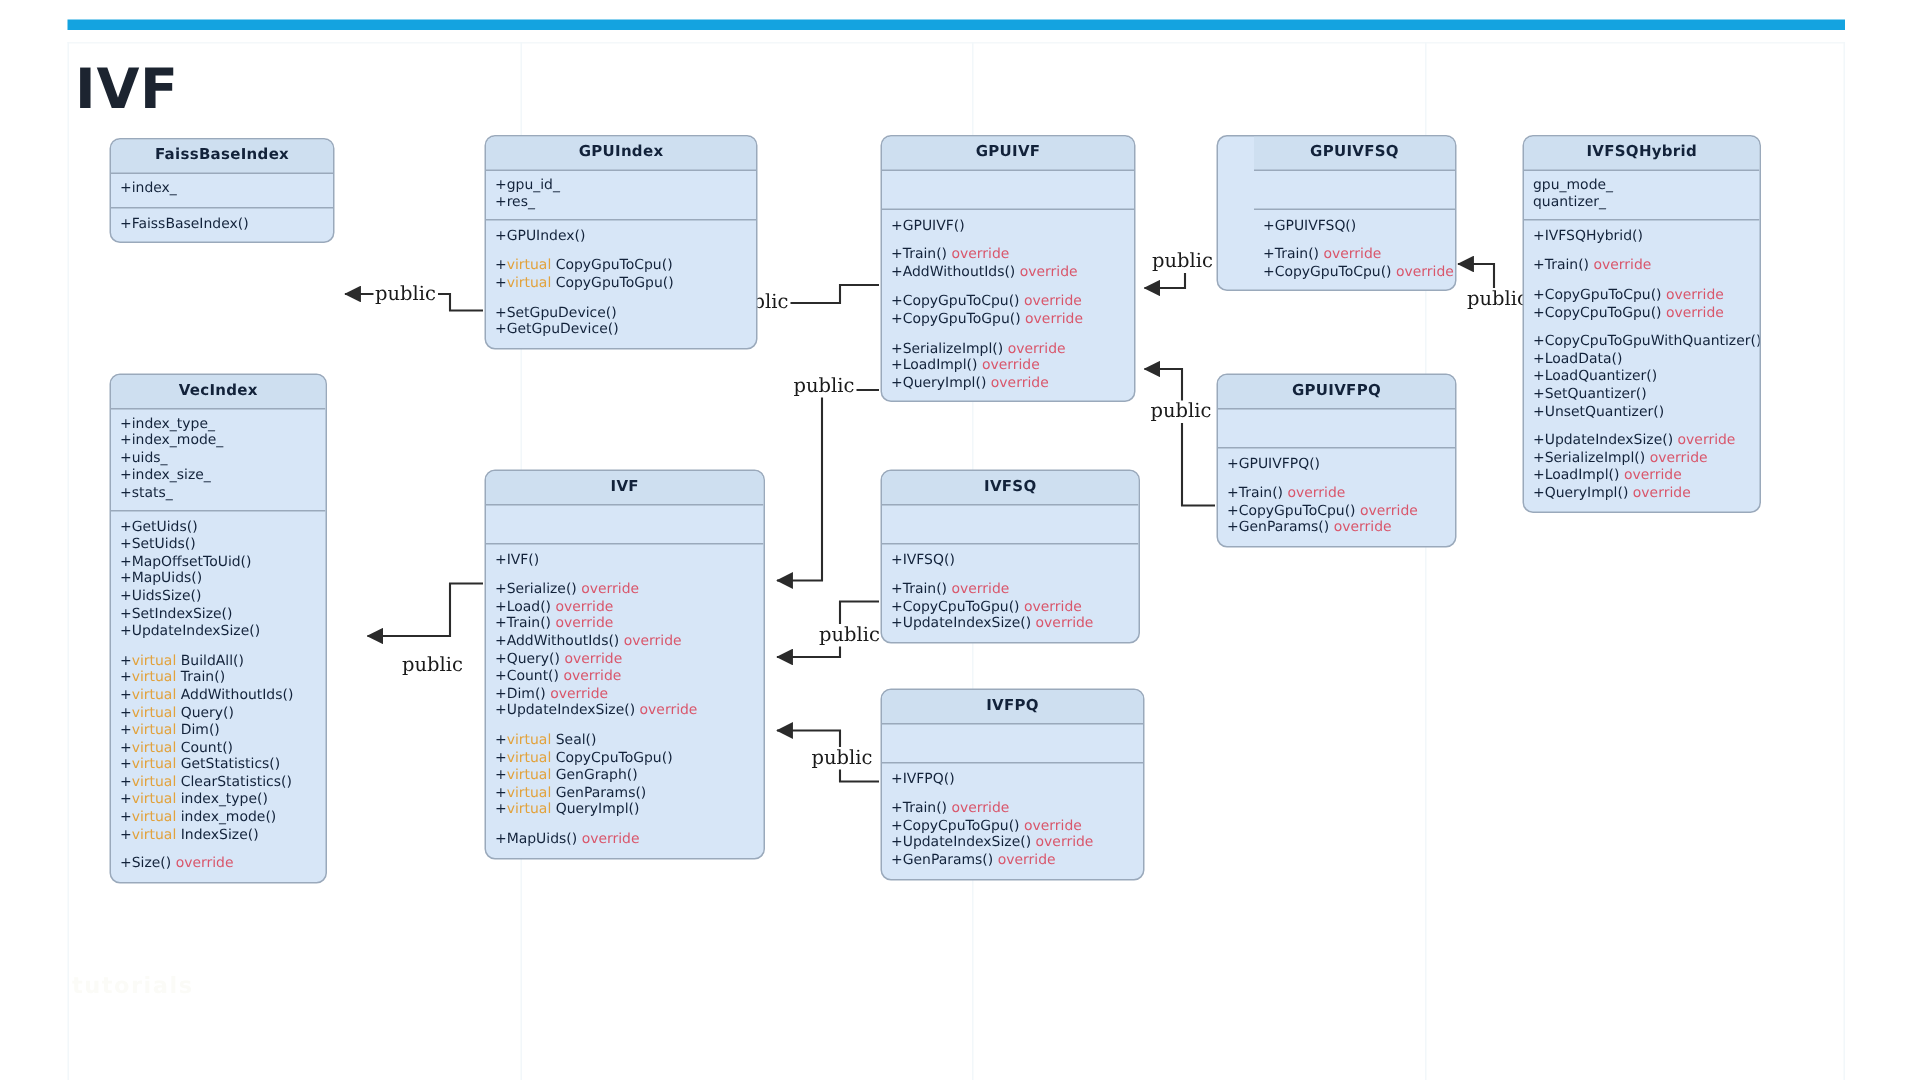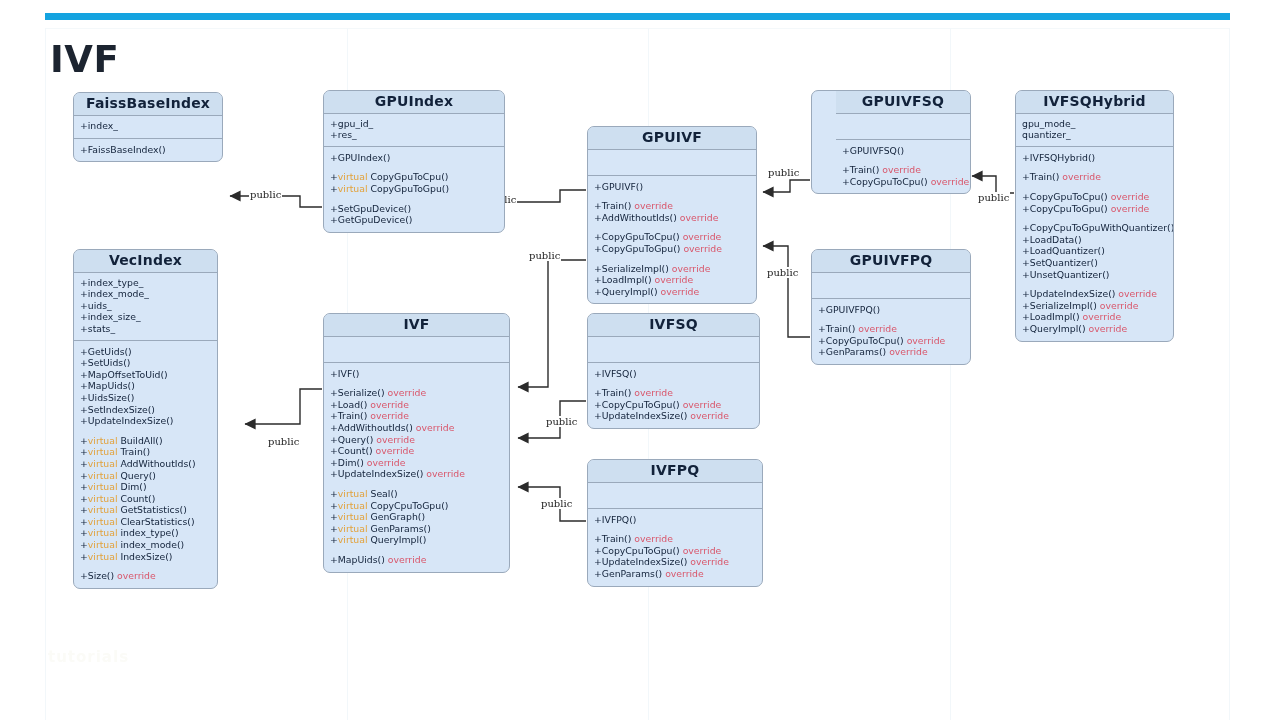--- a/index.html
+++ b/index.html
@@ -40,21 +40,21 @@
     overflow:hidden;
     font-size:9.3px;
     line-height:11.6px;
     color:#12223a;
   }
   .uml-header{
     background:#cedff0;
     border-bottom:1px solid #9aa9bb;
     text-align:center;
     font-weight:bold;
-    font-size:14px;
+    font-size:10px;
     padding:5px 4px 5px 4px;
     letter-spacing:.2px;
   }
   .uml-attrs{
     border-bottom:1px solid #9aa9bb;
     padding:4px 6px 5px 6px;
     min-height:13px;
   }
   .uml-attrs.empty{min-height:17px;padding:4px 6px;}
   .uml-ops{
@@ -64,21 +64,21 @@
   .grp:last-child{margin-bottom:0;}
   .row{white-space:nowrap;}
   .kw-virtual{color:#e2a23c;}
   .kw-override{color:#d9566b;}
 
   
   #links{position:absolute;left:0;top:0;width:1280px;height:720px;}
   .lbl{
     position:absolute;
     font-family:"DejaVu Serif", serif;
-    font-size:10px;
+    font-size:13px;
     color:#1a1a1a;
     background:#ffffff;
     padding:0 1px;
     white-space:nowrap;
   }
 </style>
 </head>
 <body>
 
 <div id="slide-guides">
@@ -226,21 +226,21 @@
         <div class="row"><span>+</span><span class="kw-virtual">virtual</span><span> GenGraph()</span></div>
         <div class="row"><span>+</span><span class="kw-virtual">virtual</span><span> GenParams()</span></div>
         <div class="row"><span>+</span><span class="kw-virtual">virtual</span><span> QueryImpl()</span></div>
       </div>
       <div class="grp">
         <div class="row"><span>+MapUids()</span><span class="kw-override"> override</span></div>
       </div>
     </div>
   </div>
 
-<div class="umlbox" id="box-gpuivf" style="left:587px;top:90px;width:170px;margin-top:36px;">
+<div class="umlbox" id="box-gpuivf" style="left:587px;top:90px;width:170px;">
     <div class="uml-header">GPUIVF</div>
     <div class="uml-attrs empty"></div>
     <div class="uml-ops">
       <div class="grp">
         <div class="row"><span>+GPUIVF()</span></div>
       </div>
       <div class="grp">
         <div class="row"><span>+Train()</span><span class="kw-override"> override</span></div>
         <div class="row"><span>+AddWithoutIds()</span><span class="kw-override"> override</span></div>
       </div>

